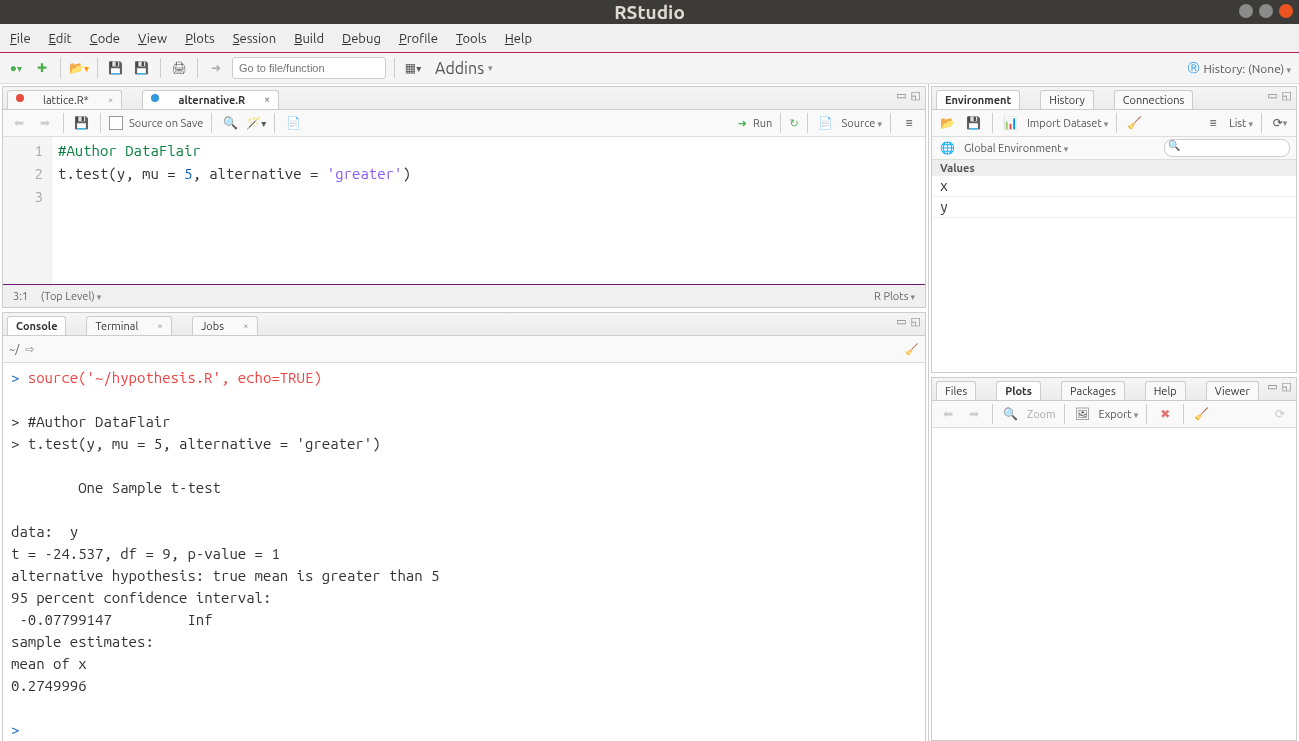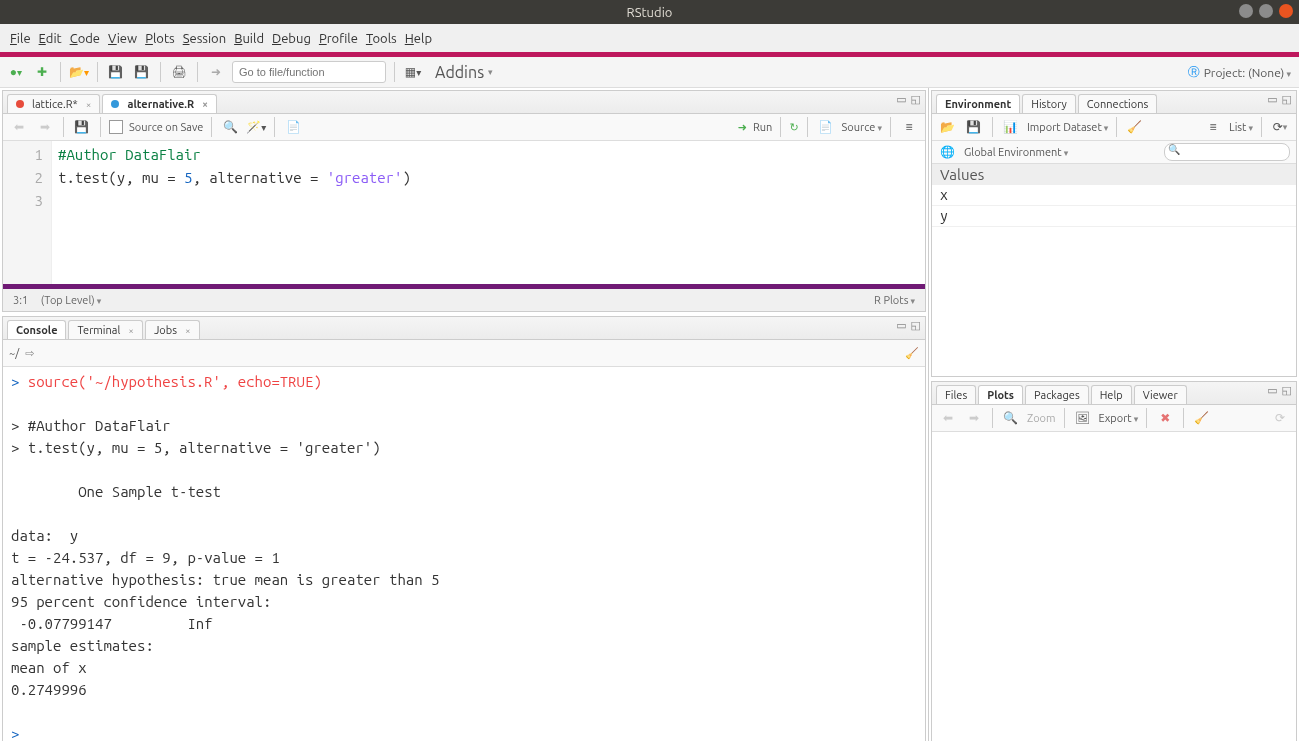--- a/index.html
+++ b/index.html
@@ -1,63 +1,63 @@
 <!DOCTYPE html>
 <html><head>
 <meta charset="utf-8">
 <style>
 html,body{margin:0;padding:0;font-family:"Ubuntu","Segoe UI",sans-serif;font-size:13px;color:#333;background:#fff;height:100%;overflow:hidden}
 .titlebar{background:#3c3b37;color:#dfdbd2;height:24px;display:flex;align-items:center;justify-content:center;position:relative}
-.titlebar .title{font-weight:normal;font-size:13px}
+.titlebar .title{font-weight:bold;font-size:19px}
 .win-controls{position:absolute;right:6px;top:4px;display:flex;gap:6px}
 .win-btn{width:14px;height:14px;border-radius:7px;display:inline-block}
 .win-min{background:#8b8b8b}
 .win-max{background:#8b8b8b}
 .win-close{background:#e95420}
-.menubar{background:#f0f0f0;height:28px;display:flex;align-items:center;padding:0 10px;gap:8px;border-bottom:5px solid #be185d}
+.menubar{background:#f0f0f0;height:28px;display:flex;align-items:center;padding:0 10px;gap:18px;border-bottom:1px solid #be185d}
 .menubar span{cursor:default}
 .menubar span u{text-decoration:underline}
 .toolbar{background:#f5f5f5;height:30px;display:flex;align-items:center;padding:0 6px;gap:6px;border-bottom:1px solid #ddd;position:relative}
 .tb-sep{width:1px;height:20px;background:#ccc;margin:0 2px}
 .tb-btn{width:20px;height:20px;display:inline-flex;align-items:center;justify-content:center;font-size:12px;color:#555}
 .tb-btn.green{color:#4caf50}
 .tb-btn.blue{color:#2196f3}
 .tb-btn.orange{color:#ff9800}
 .goto-input{width:140px;height:20px;border:1px solid #ccc;border-radius:3px;padding:0 6px;font-size:11px;color:#888}
 .addins{font-size:16px;color:#555;padding:0 6px;height:20px;display:inline-flex;align-items:center;gap:4px}
 .project-box{position:absolute;right:8px;font-size:12px;color:#555;display:flex;align-items:center;gap:4px}
 .project-box .r-icon{color:#2196f3}
 .main{display:flex;height:calc(100% - 82px)}
 .left-col{flex:1;display:flex;flex-direction:column;border-right:1px solid #ccc;min-width:0}
 .right-col{width:370px;display:flex;flex-direction:column}
 .pane{display:flex;flex-direction:column;border:1px solid #ccc;margin:2px;background:#fff}
 .pane-tabs{background:linear-gradient(#f5f5f5,#ececec);height:22px;display:flex;align-items:flex-end;padding:0 4px;border-bottom:1px solid #ccc;position:relative}
-.tab{padding:3px 8px;font-size:11px;border:1px solid #ccc;border-bottom:none;background:#f9f9f9;margin-right:2px;border-radius:3px 3px 0 0;display:flex;align-items:center;gap:8px;cursor:default}
+.tab{padding:3px 8px;font-size:11px;border:1px solid #ccc;border-bottom:none;background:#f9f9f9;margin-right:20px;border-radius:3px 3px 0 0;display:flex;gap:19px;cursor:default}
 .tab.active{background:#fff;font-weight:bold}
 .tab .close{color:#999;font-size:10px}
 .tab .dot{width:8px;height:8px;border-radius:4px;display:inline-block}
 .tab .dot.red{background:#e74c3c}
 .tab .dot.blue{background:#3498db}
 .pane-min{position:absolute;right:4px;top:2px;display:flex;gap:4px;font-size:11px;color:#888}
 .pane-toolbar{background:#f9f9f9;height:26px;border-bottom:1px solid #ddd;display:flex;align-items:center;padding:0 6px;gap:6px;font-size:11px;color:#555;position:relative}
 .pane-toolbar .right{position:absolute;right:6px;display:flex;align-items:center;gap:6px}
 .editor{flex:1;display:flex;font-family:"Ubuntu Mono","Consolas",monospace;font-size:15px;line-height:23px;overflow:auto}
 .gutter{width:40px;background:#f5f5f5;color:#aaa;text-align:right;padding:2px 8px 2px 0;border-right:1px solid #eee}
 .code{flex:1;padding:2px 6px;white-space:pre}
 .code .comment{color:#0a8043}
 .code .kw{color:#333}
 .code .num{color:#1565c0}
 .code .str{color:#8b5cf6}
-.editor-status{height:22px;background:#f0f0f0;border-top:5px solid #701a75;display:flex;align-items:center;padding:0 10px;font-size:11px;color:#666;justify-content:space-between}
+.editor-status{height:22px;background:#f0f0f0;border-top:1px solid #701a75;display:flex;align-items:center;padding:0 10px;font-size:11px;color:#666;justify-content:space-between}
 .console-body{flex:1;font-family:"Ubuntu Mono","Consolas",monospace;font-size:15px;line-height:22px;padding:4px 8px;white-space:pre-wrap;overflow:auto}
 .console-body .prompt{color:#1565c0}
 .console-body .cmd{color:#ef4444}
 .console-body .out{color:#333}
 .env-body{flex:1;overflow:auto}
-.env-section{background:#eee;padding:2px 8px;font-weight:normal;font-size:15px;color:#555}
+.env-section{background:#eee;padding:2px 8px;font-weight:bold;font-size:11px;color:#555}
 .env-row{display:flex;padding:2px 8px;font-family:"Ubuntu Mono",monospace;font-size:14px;border-bottom:1px solid #f0f0f0}
 .env-row .k{width:90px}
 .env-row .v{flex:1;white-space:nowrap;overflow:hidden;text-overflow:ellipsis}
 .search-input{width:100px;height:16px;border:1px solid #ccc;border-radius:8px;padding:0 6px 0 18px;font-size:11px;background:#fff}
 .small-icon{font-size:11px;color:#888}
 .plots-body{flex:1;background:#fff}
 .src-pane{flex:0 0 220px}
 .console-pane{flex:1}
 .env-pane{flex:0 0 285px}
 .plots-pane{flex:1}
@@ -101,21 +101,21 @@
   <span class="tb-sep"></span>
   <span class="tb-btn">🖨</span>
   <span class="tb-sep"></span>
   <span class="tb-btn" style="color:#aaa">➜</span>
   <input class="goto-input" placeholder="Go to file/function" style="">
   <span class="tb-sep"></span>
   <span class="tb-btn">▦<small>▾</small></span>
   <span class="addins dropdown-arrow">Addins</span>
   <div class="project-box">
     <span class="r-icon">Ⓡ</span>
-    <span class="dropdown-arrow">Project: (None)</span>
+    <span class="dropdown-arrow">History: (None)</span>
   </div>
 </div>
 
 <div class="main">
   <div class="left-col">
 
     <div class="pane src-pane">
       <div class="pane-tabs">
         <div class="tab">
           <span class="dot red"></span>

